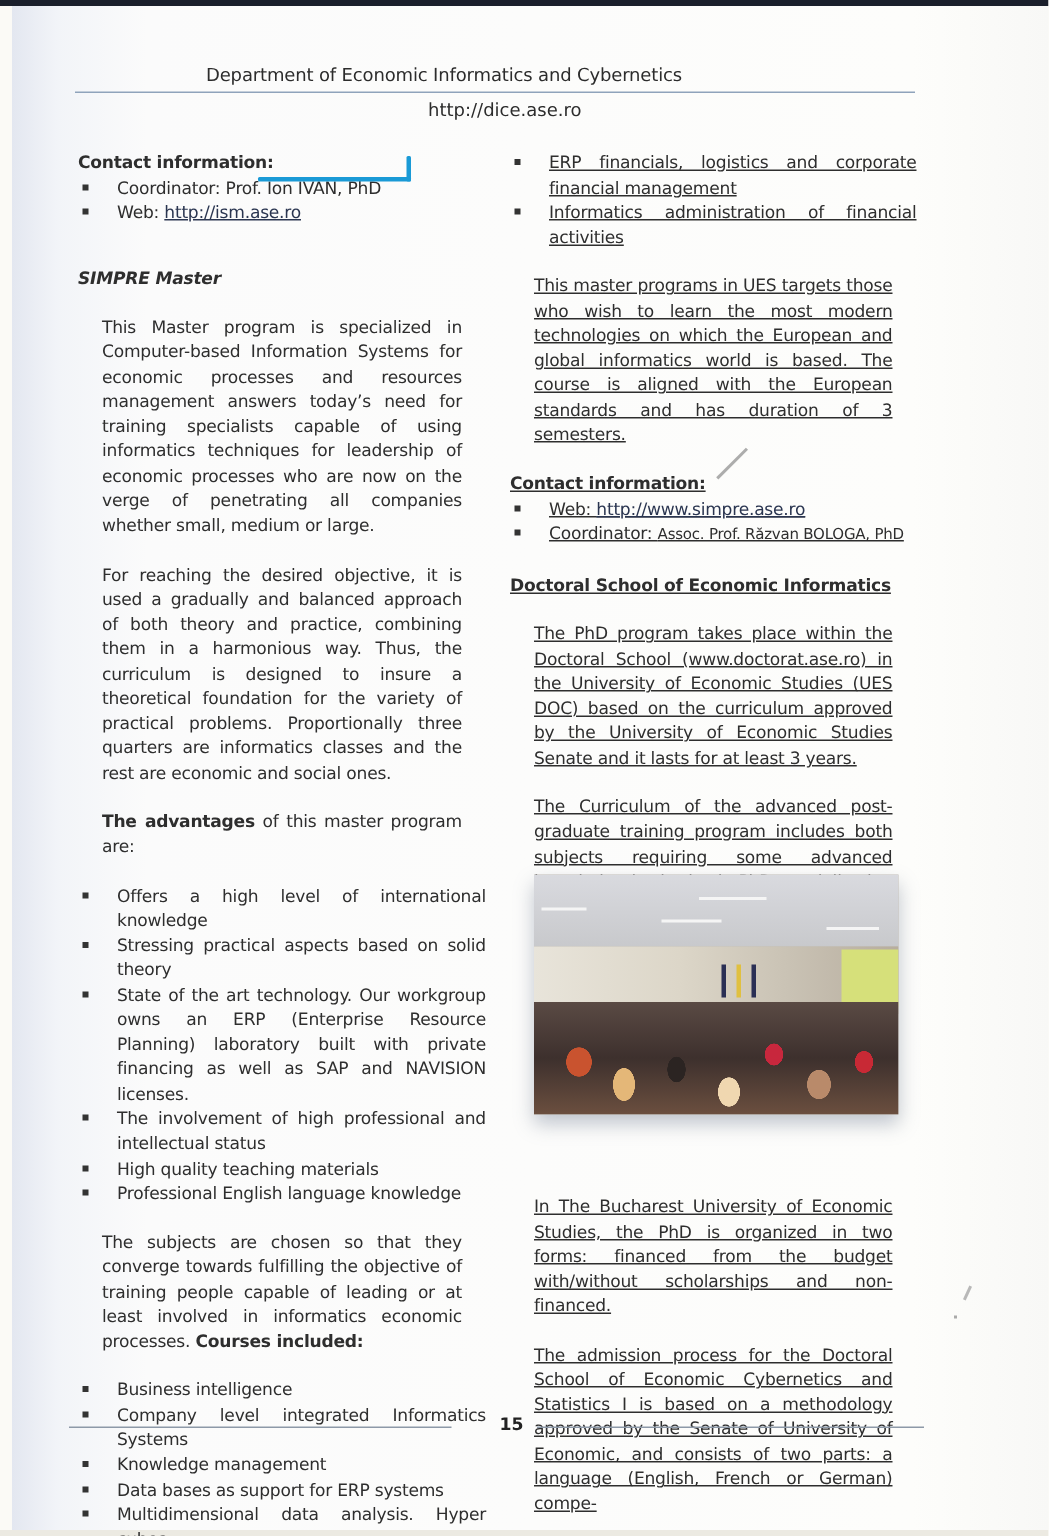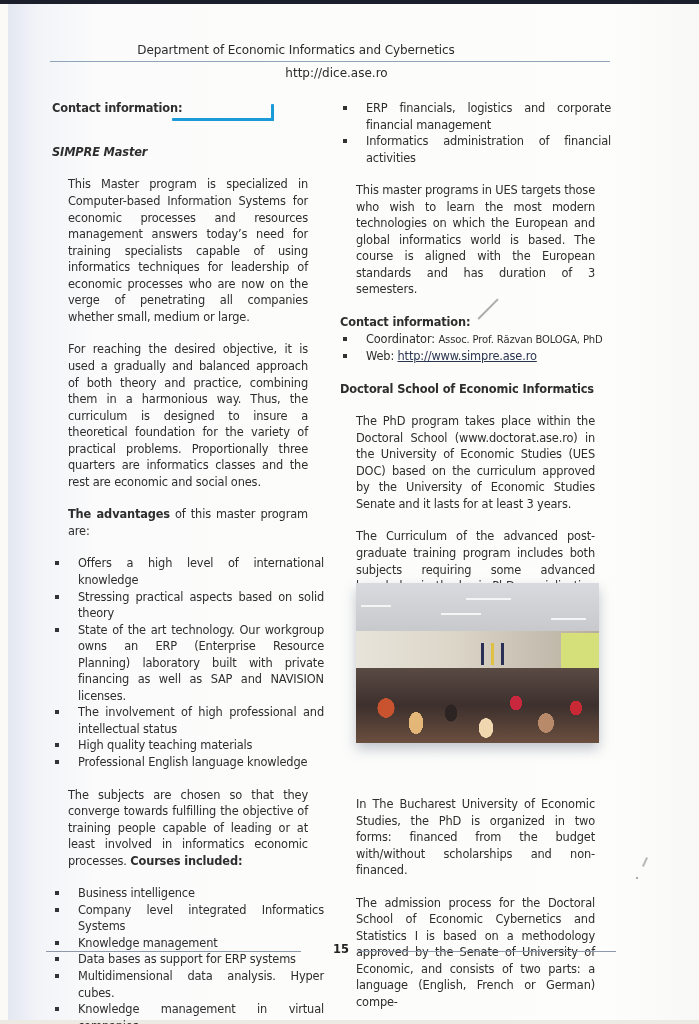--- a/index.html
+++ b/index.html
@@ -24,21 +24,21 @@
   }
   .header-url {
     position:absolute; left:0; width:673px; top:66px; text-align:center;
     font-size:12px; color:#2c2c2c;
   }
   .col {
     position:absolute; font-size:11.4px; line-height:16.55px; color:#2e2e2e;
     text-align:justify; letter-spacing:-0.15px;
   }
   .col.left { left:52px; top:100px; width:272px; }
-  .col.right { left:340px; top:100px; width:271px; }
+  .col.right { left:340px; top:100px; width:271px;text-decoration:underline; }
   .p { margin:16px; }
   .b { font-weight:bold; }
   .bi { font-weight:bold; font-style:italic; }
   .h { font-weight:bold; margin:0; }
   ul { list-style:none; margin:0; padding:0; }
   li { position:relative; padding-left:26px; }
   li::before {
     content:""; position:absolute; left:3px; top:6px; width:4px; height:4px; background:#333;
   }
   .link { text-decoration:underline; color:#2a3550; }
@@ -84,20 +84,24 @@
 <div class="topbar"></div>
 <div class="page"></div>
 <div class="bottomedge"></div>
 
 <div class="header-title">Department of Economic Informatics and Cybernetics</div>
 <div class="header-rule"></div>
 <div class="header-url">http://dice.ase.ro</div>
 
 <div class="col left">
   <p class="h">Contact information:</p>
+  <ul>
+    <li><span>Coordinator: </span><span>Prof. Ion IVAN, PhD</span></li>
+    <li><span>Web: </span><span class="link">http://ism.ase.ro</span></li>
+  </ul>
   <div class="gap"></div>
   <p class="bi">SIMPRE Master</p>
   <p class="p">This Master program is specialized in Computer-based Information Systems for economic processes and resources management answers today’s need for training specialists capable of using informatics techniques for leadership of economic processes who are now on the verge of penetrating all companies whether small, medium or large.</p>
   <p class="p">For reaching the desired objective, it is used a gradually and balanced approach of both theory and practice, combining them in a harmonious way. Thus, the curriculum is designed to insure a theoretical foundation for the variety of practical problems. Proportionally three quarters are informatics classes and the rest are economic and social ones.</p>
   <p class="p"><span class="b">The advantages</span><span> of this master program are:</span></p>
   <ul>
     <li>Offers a high level of international knowledge</li>
     <li>Stressing practical aspects based on solid theory</li>
     <li>State of the art technology. Our workgroup owns an ERP (Enterprise Resource Planning) laboratory built with private financing as well as SAP and NAVISION licenses.</li>
     <li>The involvement of high professional and intellectual status</li>
@@ -120,22 +124,22 @@
 <div class="hl2"></div>
 
 <div class="col right">
   <ul>
     <li>ERP financials, logistics and corporate financial management</li>
     <li>Informatics administration of financial activities</li>
   </ul>
   <p class="p">This master programs in UES targets those who wish to learn the most modern technologies on which the European and global informatics world is based. The course is aligned with the European standards and has duration of 3 semesters.</p>
   <p class="h">Contact information:</p>
   <ul>
+    <li><span>Web: </span><span class="link">http://www.simpre.ase.ro</span></li>
     <li><span>Coordinator: </span><span class="small">Assoc. Prof. Răzvan BOLOGA, PhD</span></li>
-    <li><span>Web: </span><span class="link">http://www.simpre.ase.ro</span></li>
   </ul>
   <div class="gap"></div>
   <p class="h">Doctoral School of Economic Informatics</p>
   <p class="p">The PhD program takes place within the Doctoral School (www.doctorat.ase.ro) in the University of Economic Studies (UES DOC) based on the curriculum approved by the University of Economic Studies Senate and it lasts for at least 3 years.</p>
   <p class="p">The Curriculum of the advanced post-graduate training program includes both subjects requiring some advanced knowledge in the basic PhD specialization (common curriculum), and also further training modules for a fast positioning of the PhD graduate on the labor market (the particular curriculum).</p>
 </div>
 
 <div class="scribble"></div>
 
 <div class="photo" title="Classroom with students attending a lecture">

